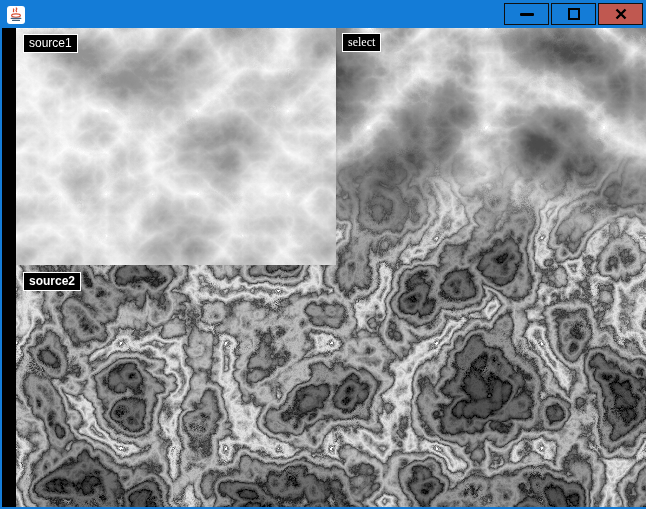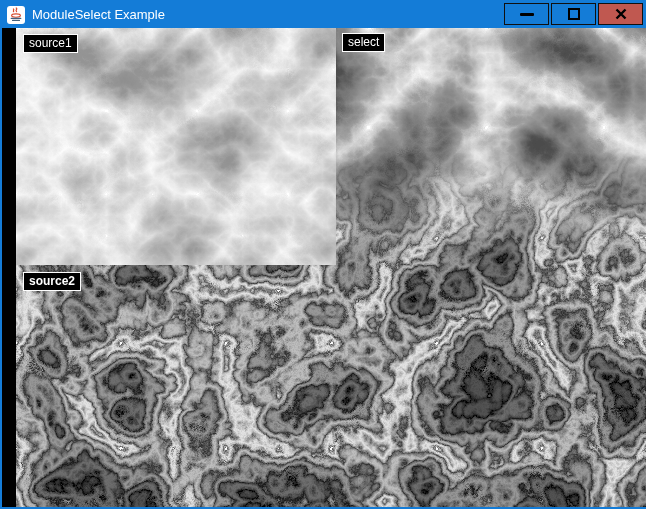--- a/index.html
+++ b/index.html
@@ -72,38 +72,37 @@
     position: absolute;
     background: #000000;
     border: 1px solid #ffffff;
     color: #ffffff;
     font-size: 12px;
     line-height: 14px;
     padding: 1px 5px 2px 5px;
     white-space: nowrap;
   }
   .lbl-source1 { left: 7px;  top: 6px; }
-  .lbl-select  { left: 326px; top: 5px; }
+  .lbl-select  { left: 326px; top: 5px; font-family: Liberation Serif, serif; }
   .lbl-source2 { left: 7px;  top: 244px; font-weight: bold; }
 </style>
 </head>
 <body>
 
 <div class="window">
 
   <div class="titlebar">
     <span class="app-icon">
       <svg width="18" height="18" viewBox="0 0 18 18">
         <rect width="18" height="18" rx="3" fill="#ffffff"></rect>
         <path d="M9.2 2 c2 1.2 -1.6 2 0.4 3.6 M6.4 3 c1.4 0.9 -1 1.5 0.3 2.7" stroke="#d6492a" stroke-width="1.2" fill="none" stroke-linecap="round"></path>
         <ellipse cx="9" cy="9.6" rx="4.4" ry="1.7" fill="none" stroke="#d6492a" stroke-width="1.1"></ellipse>
         <path d="M4.2 12.3 h9.6 M5.6 14.4 h6.8" stroke="#44607a" stroke-width="1.3" stroke-linecap="round"></path>
       </svg>
     </span>
-    <span class="win-title">ModuleSelect Example</span>
 
     <div class="controls">
       <button class="ctl">
         <svg width="18" height="18" viewBox="0 0 18 18">
           <rect x="2" y="8" width="14" height="3" rx="1" fill="#000000"></rect>
         </svg>
       </button>
       <button class="ctl">
         <svg width="18" height="18" viewBox="0 0 18 18">
           <rect x="4" y="4" width="10" height="10" fill="none" stroke="#000000" stroke-width="2"></rect>

